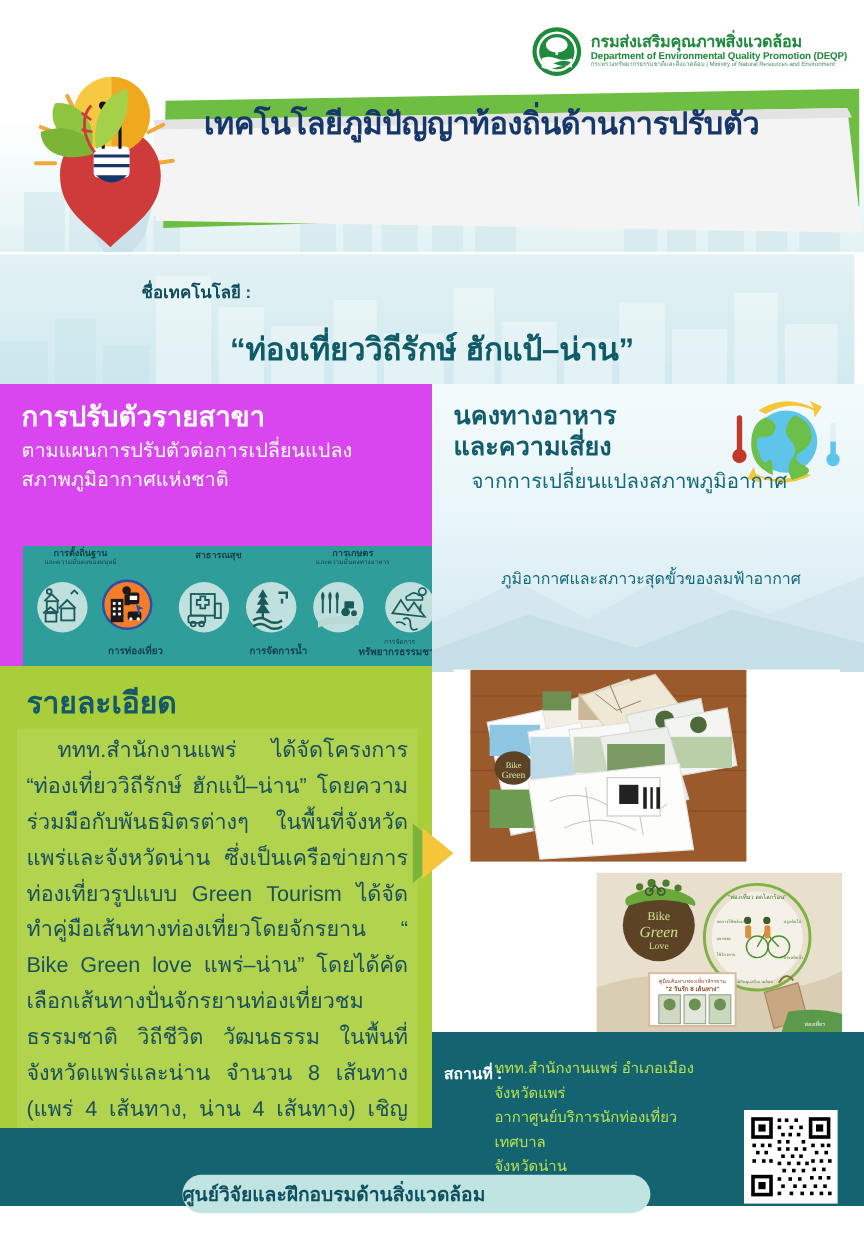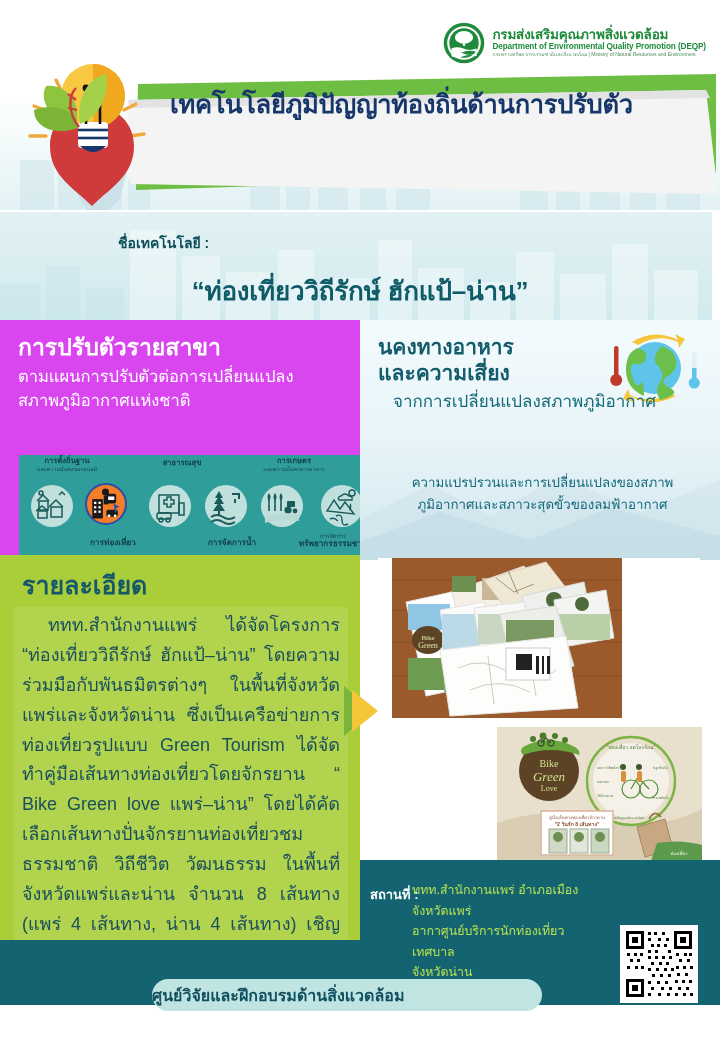--- a/index.html
+++ b/index.html
@@ -406,21 +406,20 @@
           <rect x="94" y="40" width="4.5" height="14" fill="#5ec4ea"></rect>
         </g>
       </svg>
 
       <div class="cr-t1">
         <div>นคงทางอาหาร</div>
         <div>และความเสี่ยง</div>
       </div>
       <div class="cr-t2">จากการเปลี่ยนแปลงสภาพภูมิอากาศ</div>
       <div class="cr-body">
-        <div>ความแปรปรวนและการเปลี่ยนแปลงของสภาพ</div>
         <div>ภูมิอากาศและสภาวะสุดขั้วของลมฟ้าอากาศ</div>
       </div>
     </div>
   </div>
 
   <div class="detail">
     <div class="dt-title">รายละเอียด</div>
     <div class="dt-body">ททท.สำนักงานแพร่ ได้จัดโครงการ “ท่องเที่ยววิถีรักษ์ ฮักแป้–น่าน” โดยความร่วมมือกับพันธมิตรต่างๆ ในพื้นที่จังหวัดแพร่และจังหวัดน่าน ซึ่งเป็นเครือข่ายการท่องเที่ยวรูปแบบ Green Tourism ได้จัดทำคู่มือเส้นทางท่องเที่ยวโดยจักรยาน “ Bike Green love แพร่–น่าน” โดยได้คัดเลือกเส้นทางปั่นจักรยานท่องเที่ยวชมธรรมชาติ วิถีชีวิต วัฒนธรรม ในพื้นที่จังหวัดแพร่และน่าน จำนวน 8 เส้นทาง (แพร่ 4 เส้นทาง, น่าน 4 เส้นทาง) เชิญชวนนักท่องเที่ยวได้มาสัมผัสเมืองเล็กๆ ที่เงียบสงบ และมีเสน่ห์ของความเป็นพื้นที่ชนบทที่จะสร้างความเพลิดเพลิน ความสุข สนุกสนาน สำหรับนักท่องเที่ยวที่รักการ “ปั่น” ไปพร้อมๆ กับชมแหล่งท่องเที่ยวที่สวยงาม ล้ำค่าด้วยวิถีชีวิตและวัฒนธรรมแพร่–น่าน</div>
   </div>
   <div class="arrow-g"></div>

